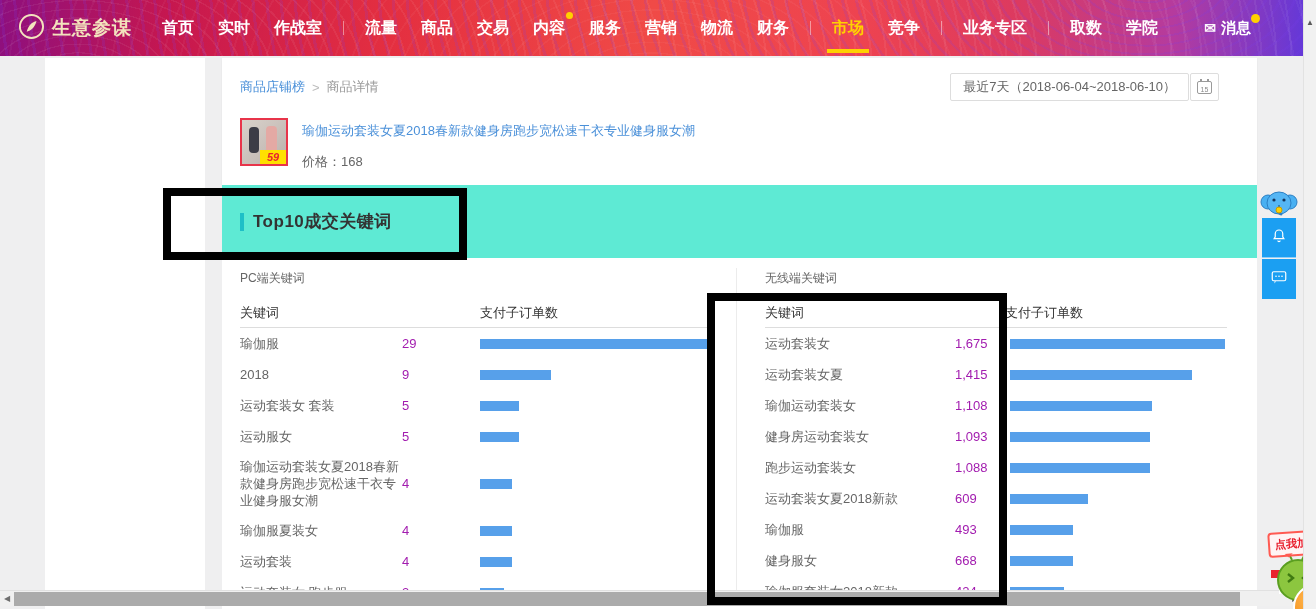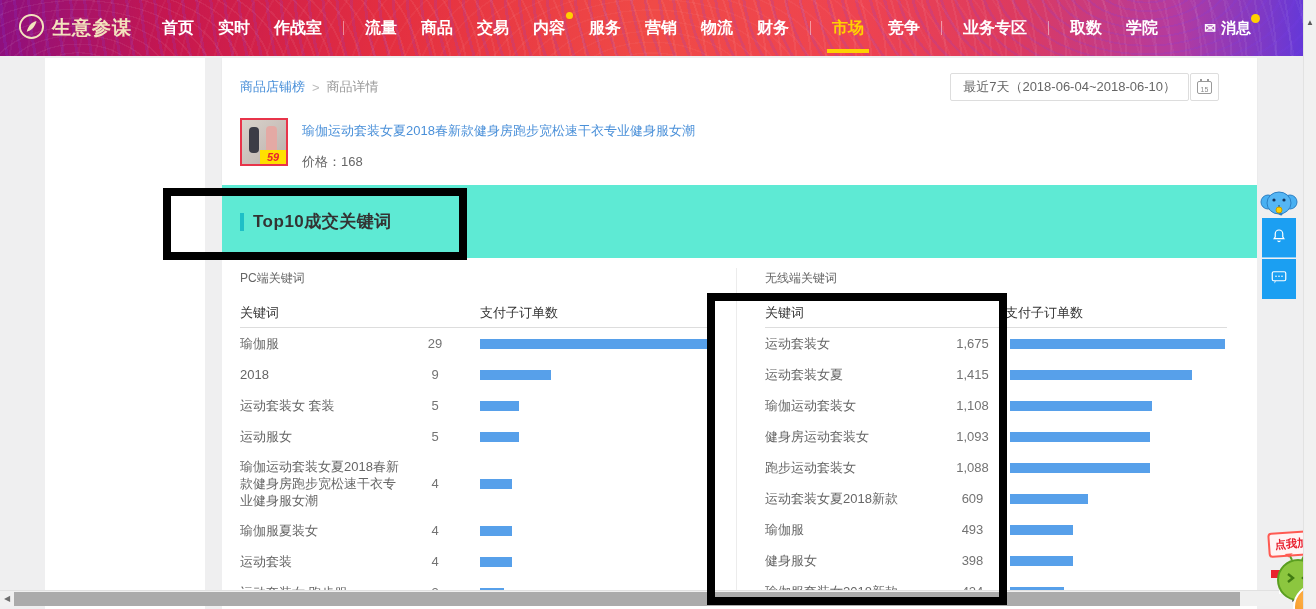--- a/index.html
+++ b/index.html
@@ -78,21 +78,21 @@
   .panel-pc { left:18px; width:470px; }
   .panel-wl { left:543px; width:462px; }
   .panel-title { font-size:12px; color:#666; height:20px; }
   .thead { position:relative; margin-top:8px; height:30px; border-bottom:1px solid #ddd; font-size:13px; color:#333; }
   .th-k { position:absolute; left:0; top:6px; }
   .th-v { position:absolute; left:240px; top:6px; }
   .trow { display:flex; align-items:center; min-height:31px; font-size:13px; }
   .td-k { color:#666; line-height:17px; padding:6px 0; }
   .panel-pc .td-k { width:162px; }
   .panel-wl .td-k { width:190px; }
-  .td-v { text-align:center; color:#737373; }
+  .td-v { text-align:left; color:#a21caf; }
   .panel-pc .td-v { width:66px; }
   .panel-wl .td-v { width:35px; }
   .td-bar { flex:1; display:flex; align-items:center; }
   .panel-pc .td-bar { margin-left:12px; }
   .panel-wl .td-bar { margin-left:20px; }
   .bar { height:10px; display:inline-block; }
 
   
   .anno { position:absolute; border:8px solid #000; z-index:60; pointer-events:none; }
   .anno1 { left:163px; top:188px; width:304px; height:72px; }
@@ -306,21 +306,21 @@
           </div>
           <div class="trow">
             <span class="td-k">瑜伽服</span>
             <span class="td-v">493</span>
             <span class="td-bar">
               <span class="bar" style="width: 63px; background: rgb(87, 160, 234);"></span>
             </span>
           </div>
           <div class="trow">
             <span class="td-k">健身服女</span>
-            <span class="td-v">398</span>
+            <span class="td-v">668</span>
             <span class="td-bar">
               <span class="bar" style="width: 63px; background: rgb(87, 160, 234);"></span>
             </span>
           </div>
           <div class="trow">
             <span class="td-k">瑜伽服套装女2018新款</span>
             <span class="td-v">424</span>
             <span class="td-bar">
               <span class="bar" style="width: 54px; background: rgb(87, 160, 234);"></span>
             </span>

